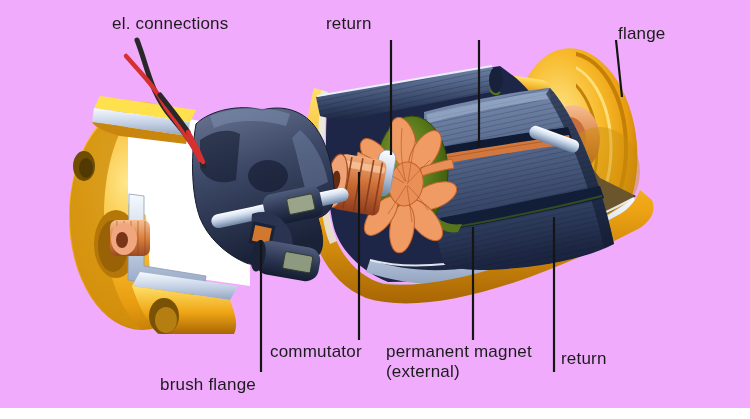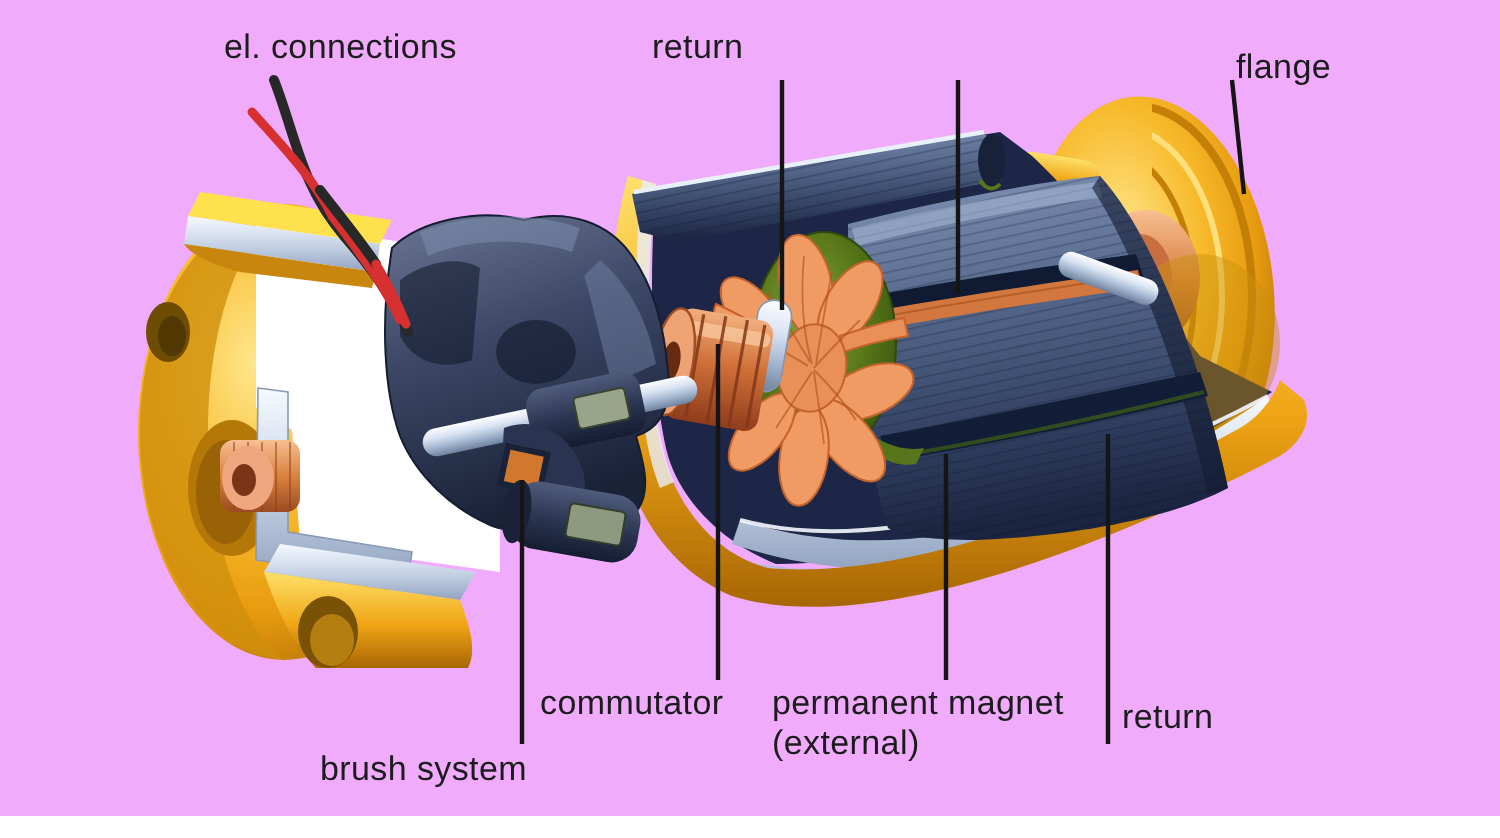--- a/index.html
+++ b/index.html
@@ -257,21 +257,21 @@
     <line x1="261" y1="240" x2="261" y2="372"></line>
     <line x1="473" y1="227" x2="473" y2="340"></line>
     <line x1="554" y1="217" x2="554" y2="372"></line>
   </g>
 </svg>
 
 <div class="label" style="left:112px;top:14px">el. connections</div>
 <div class="label" style="left:326px;top:14px">return</div>
 <div class="label" style="left:618px;top:24px">flange</div>
 <div class="label" style="left:270px;top:342px">commutator</div>
-<div class="label" style="left:160px;top:375px">brush system</div>
+<div class="label" style="left:160px;top:375px">brush flange</div>
 <div class="label" style="left:386px;top:342px">
   <div>permanent magnet</div>
   <div>(external)</div>
 </div>
 <div class="label" style="left:561px;top:349px">
   <div>return</div>
 </div>
 </div>
 
 </body></html>

